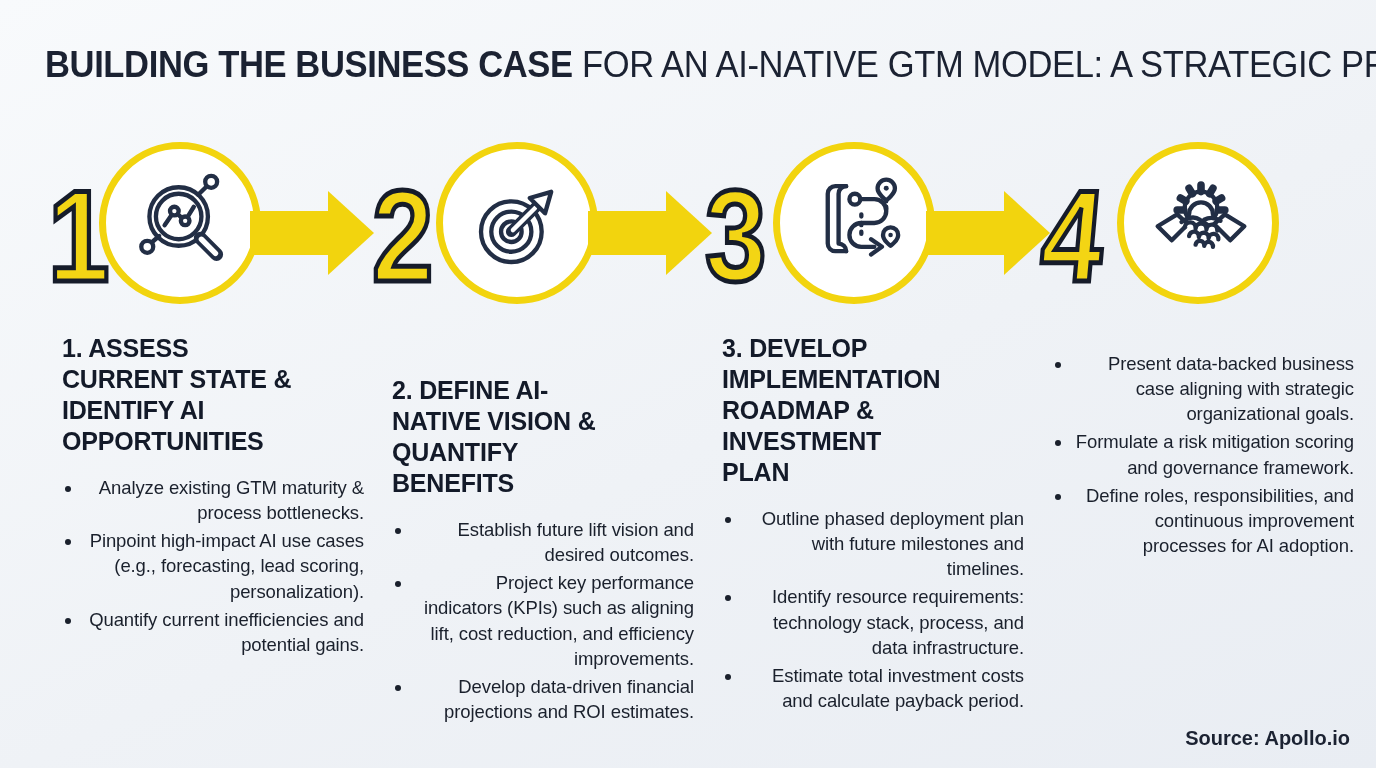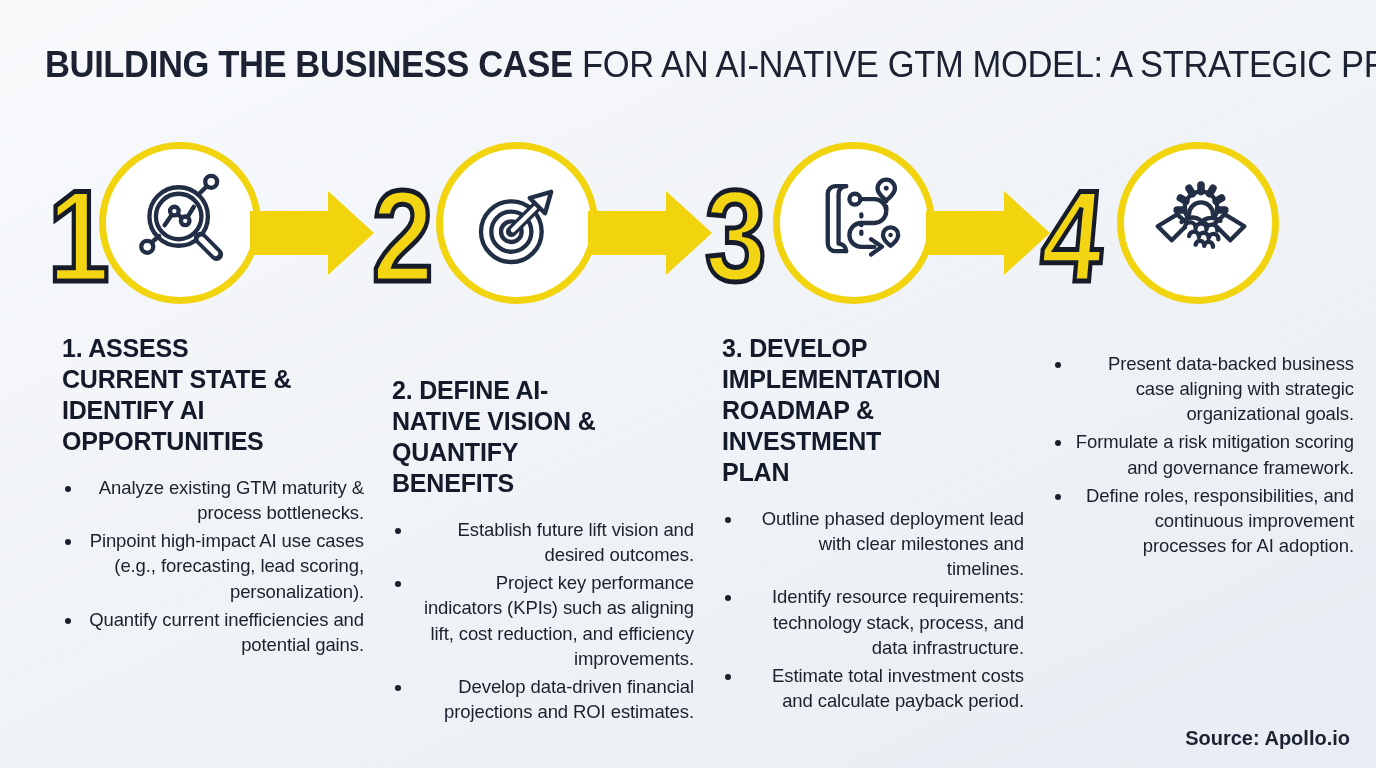--- a/index.html
+++ b/index.html
@@ -190,21 +190,21 @@
     <ul>
       <li>Establish future lift vision and desired outcomes.</li>
       <li>Project key performance indicators (KPIs) such as aligning lift, cost reduction, and efficiency improvements.</li>
       <li>Develop data-driven financial projections and ROI estimates.</li>
     </ul>
   </div>
 
   <div class="col c3">
     <h2>3. DEVELOP IMPLEMENTATION ROADMAP &amp; INVESTMENT PLAN</h2>
     <ul>
-      <li>Outline phased deployment lead with clear milestones and timelines.</li>
+      <li>Outline phased deployment plan with future milestones and timelines.</li>
       <li>Identify resource requirements: technology stack, process, and data infrastructure.</li>
       <li>Estimate total investment costs and calculate payback period.</li>
     </ul>
   </div>
 
   <div class="col c4">
     <ul>
       <li>Present data-backed business case aligning with strategic organizational goals.</li>
       <li>Formulate a risk mitigation scoring and governance framework.</li>
       <li>Define roles, responsibilities, and continuous improvement processes for AI adoption.</li>

